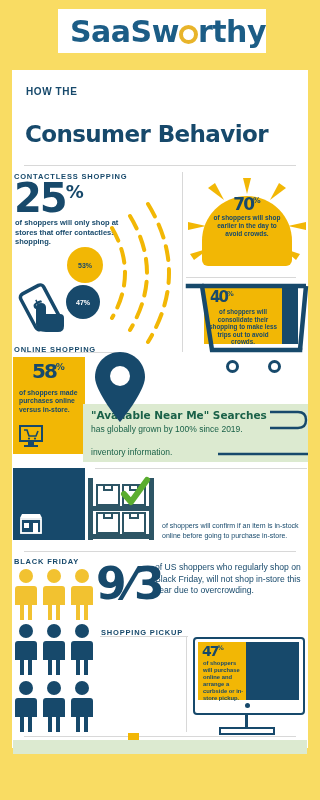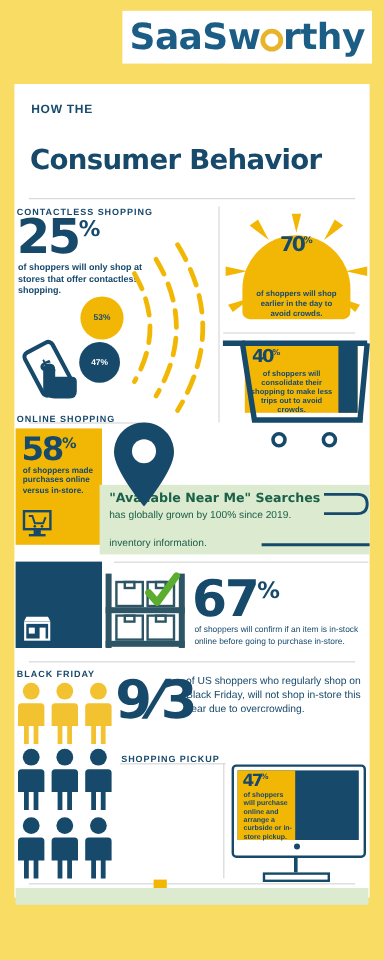--- a/index.html
+++ b/index.html
@@ -8,21 +8,21 @@
     background:#f9dc63;
     font-family:"Liberation Sans", sans-serif;
     overflow:hidden;
   }
   .page{position:relative;width:320px;height:800px;background:#f9dc63;}
 
   
   .logo-band{position:absolute;left:0;top:0;width:320px;height:62px;}
   .logo-box{
     position:absolute;left:58px;top:9px;width:208px;height:44px;
-    background:#ffffff;display:flex;align-items:center;justify-content:center;margin-left:44px;
+    background:#ffffff;display:flex;align-items:center;justify-content:flex-end;
   }
   .logo-text{
     font-size:30px;font-weight:bold;color:#1c5d86;letter-spacing:-0.5px;
     font-family:"DejaVu Sans", sans-serif;white-space:nowrap;
   }
   .logo-o{
     display:inline-block;width:19px;height:19px;border-radius:50%;
     border:4px solid #e8b42a;box-sizing:border-box;vertical-align:-2px;
     margin:0 0px;
   }
@@ -73,42 +73,42 @@
     font-size:7px;font-weight:bold;
   }
   #circle-53{left:67px;top:247px;width:36px;height:36px;background:#f2b705;color:#17496b;}
   #circle-47{left:66px;top:285px;width:34px;height:34px;background:#17496b;color:#ffffff;}
 
   
   .sun-wrap{position:absolute;left:186px;top:178px;width:122px;height:98px;}
   .sun-body{
     position:absolute;left:16px;top:18px;width:90px;height:70px;
     background:#f2b705;border-radius:45px 45px 6px 6px;
-    display:flex;flex-direction:column;align-items:center;justify-content:space-between;
+    display:flex;flex-direction:column;align-items:center;justify-content:flex-start;
     text-align:center;
   }
   #sun-num{font-size:17px;}
   #sun-text{width:78px;text-align:center;margin-top:1px;font-size:6.5px;line-height:8px;}
 
   
   .cart-wrap{position:absolute;left:182px;top:282px;width:128px;height:96px;}
   .cart-fill{
     position:absolute;left:22px;top:4px;width:94px;height:58px;background:#f2b705;
   }
   .cart-dark{position:absolute;left:100px;top:4px;width:16px;height:58px;background:#17496b;}
   #cart-num{position:absolute;left:28px;top:8px;font-size:15px;}
   #cart-text{position:absolute;left:26px;top:26px;width:70px;text-align:center;font-size:6.3px;line-height:7.6px;}
   .wheel{
     position:absolute;width:13px;height:13px;border:3px solid #17496b;
     border-radius:50%;box-sizing:border-box;
   }
 
   
   #online-block{position:absolute;left:13px;top:357px;width:72px;height:97px;background:#f2b705;}
-  #online-stat{position:absolute;left:5px;top:4px;font-size:27px;}
+  #online-stat{position:absolute;left:19px;top:4px;font-size:20px;}
   #online-text{position:absolute;left:6px;top:32px;width:64px;font-size:6.8px;line-height:8.4px;}
   #online-dark{position:absolute;left:13px;top:468px;width:72px;height:72px;background:#17496b;}
 
   
   #green-box{
     position:absolute;left:83px;top:404px;width:225px;height:58px;
     background:#dcead0;
   }
   #green-title{
     position:absolute;left:8px;top:5px;font-size:10.5px;font-weight:bold;color:#1a6148;
@@ -300,23 +300,20 @@
       <rect x="39" y="9" width="22" height="20"></rect>
         <rect x="46" y="9" width="8" height="5"></rect>
       <rect x="13" y="37" width="22" height="20"></rect>
         <rect x="20" y="37" width="8" height="5"></rect>
       <rect x="39" y="37" width="22" height="20"></rect>
         <rect x="46" y="37" width="8" height="5"></rect>
     </g>
     <path d="M40 18 L47 26 L63 4" fill="none" stroke="#5aad2f" stroke-width="6" stroke-linecap="round" stroke-linejoin="round"></path>
   </svg>
 
-  <div class="bignum" id="stat67-num">
-    <span>67</span><span class="pct">%</span>
-  </div>
   <div class="body-txt" id="stat67-text">of shoppers will confirm if an item is in-stock online before going to purchase in-store.</div>
 
   <div class="sec-label" style="left:14px;top:557px;">BLACK FRIDAY</div>
 
   <svg width="88" height="54" viewBox="0 0 88 54" style="position:absolute;left:14px;top:568px;">
     <g fill="#f2c230">
       <g>
           <circle cx="12" cy="8" r="7"></circle>
           <path d="M4 18 h16 a3 3 0 0 1 3 3 v16 h-5 v15 h-4 v-15 h-4 v15 h-4 v-15 h-5 v-16 a3 3 0 0 1 3 -3 z"></path>
         </g>

